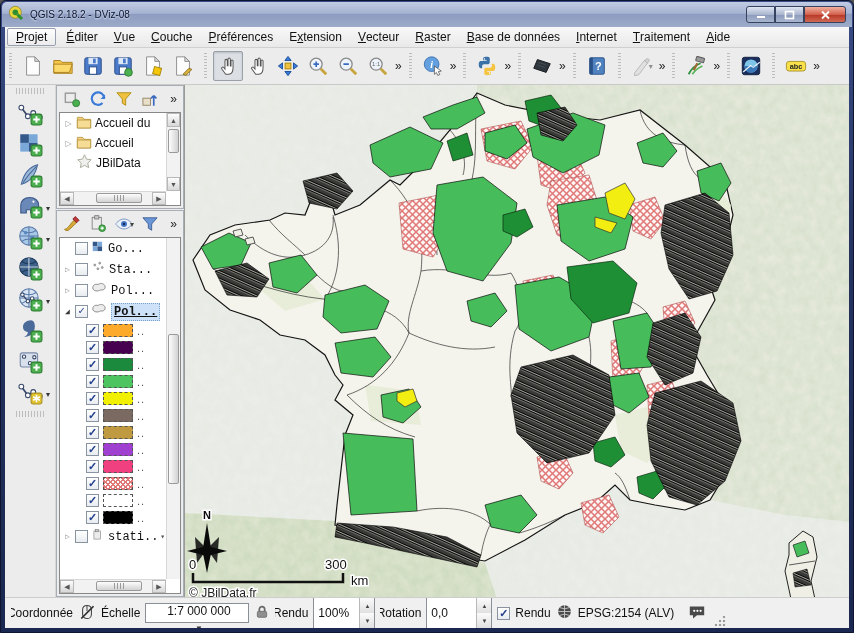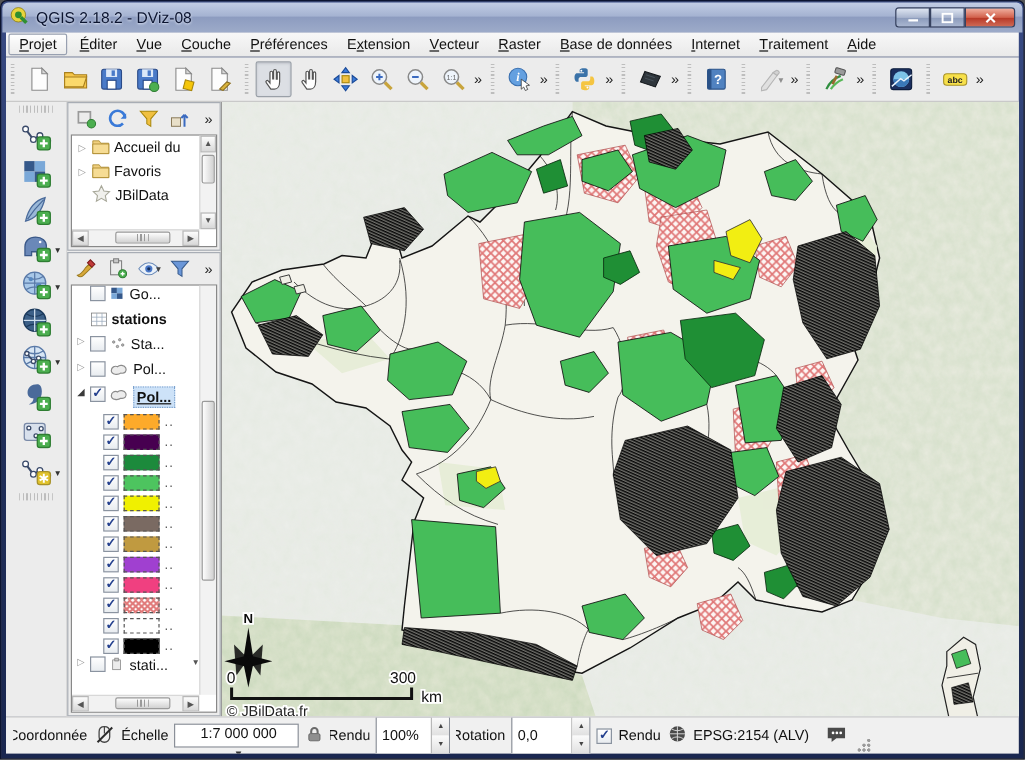--- a/index.html
+++ b/index.html
@@ -4,21 +4,21 @@
 <style>
   html,body{margin:0;padding:0;background:#555;}
   *{box-sizing:border-box;}
   .win{position:relative;width:854px;height:633px;font-family:"Liberation Sans",sans-serif;
        background:linear-gradient(#3a4c86,#24335f 40%,#1a2750);border:1px solid #0c1430;
        border-radius:6px 6px 0 0;overflow:hidden;font-size:12px;color:#111;}
   
   .titlebar{position:absolute;top:1px;left:1px;right:1px;height:25px;display:flex;align-items:center;
        padding:0 6px;gap:6px;border-radius:5px 5px 0 0;
        background:linear-gradient(#c2cde4 0%,#a5b3d2 45%,#8d9cc0 50%,#9dabc9 100%);}
-  .title-text{color:#0b1430;font-size:13px;text-shadow:0 1px 2px #e6ecf8;white-space:nowrap;}
+  .title-text{color:#0b1430;font-size:10px;text-shadow:0 1px 2px #e6ecf8;white-space:nowrap;}
   .win-buttons{margin-left:auto;display:flex;}
   .win-btn{width:29px;height:17px;border:1px solid #37425f;display:flex;align-items:center;justify-content:center;
        background:linear-gradient(#dfe6f2,#aab6cf 50%,#8d9cbc 55%,#a9b6d0);}
   .win-btn.min{border-radius:3px 0 0 3px;}
   .win-btn.close{border-radius:0 3px 3px 0;width:42px;background:linear-gradient(#f0b0a0,#d2614c 50%,#b83a28 55%,#cf6a55);}
   .win-btn svg{display:block;}
   
   .menubar{position:absolute;top:26px;left:4px;right:4px;height:21px;display:flex;align-items:stretch;
        background:linear-gradient(#f8f8f8,#e9e9e9);border-bottom:1px solid #d0d0d0;padding-left:2px;}
   .menu-item{display:flex;align-items:center;padding:0 8px;white-space:nowrap;color:#111;}
@@ -64,21 +64,21 @@
        background:linear-gradient(#fdfdfd,#d8d8d8);border:1px solid #b8b8b8;}
   .vscroll .arr.dn{position:absolute;bottom:0;left:0;right:0;}
   .vthumb{position:absolute;left:1px;right:1px;background:linear-gradient(90deg,#fdfdfd,#d2d2d2);border:1px solid #9a9a9a;border-radius:2px;}
   .hscroll{position:absolute;left:0;right:14px;bottom:0;height:14px;background:#f2f2f2;border-top:1px solid #d8d8d8;display:flex;}
   .hscroll .arr{width:14px;display:flex;align-items:center;justify-content:center;font-size:7px;color:#555;
        background:linear-gradient(#fdfdfd,#d8d8d8);border:1px solid #b8b8b8;flex:none;}
   .hthumb{height:10px;margin:1px 0;background:linear-gradient(#fdfdfd,#d2d2d2);border:1px solid #9a9a9a;border-radius:2px;width:46px;margin-left:22px;
        display:flex;align-items:center;justify-content:center;}
   .hthumb i{width:10px;height:6px;background:repeating-linear-gradient(90deg,#9a9a9a 0 1px,transparent 1px 3px);}
   
-  .ly-row{height:21px;display:flex;align-items:flex-start;gap:3px;padding-left:3px;white-space:nowrap;font-size:12px;}
+  .ly-row{height:21px;display:flex;align-items:center;gap:3px;padding-left:3px;white-space:nowrap;font-size:12px;font-family:Liberation Mono, monospace;}
   .ly-row.selected .lbl{background:#cde2f8;border:1px dotted #7aa0cc;text-decoration:underline;font-weight:bold;padding:1px 2px;}
   .lbl{overflow:hidden;}
   .cbx{width:13px;height:13px;border:1px solid #8a93a0;background:linear-gradient(#fff,#e8ecf0);flex:none;
        display:flex;align-items:center;justify-content:center;font-size:11px;color:#24408e;font-weight:bold;line-height:1;}
   .leg-row{height:17px;display:flex;align-items:center;gap:4px;padding-left:26px;font-size:11px;color:#333;}
   .swatch{width:30px;height:13px;border:1px dashed #555;flex:none;}
   .leg-dots{color:#555;letter-spacing:1px;}
   
   .map{flex:1;position:relative;background:#eceeea;border-left:1px solid #9a9a9a;overflow:hidden;}
   .map svg{display:block;}
@@ -478,21 +478,21 @@
                     <path d="M2 9h20v12H2z" fill="#f6dc94" stroke="#a8862a"></path>
                   </svg></span>
                 <span class="lbl">Accueil du</span>
               </div>
               <div class="ex-row">
                 <span class="expander">▷</span>
                 <span><svg width="16" height="16" viewBox="0 0 24 24">
                     <path d="M2 5h8l2 3h10v13H2z" fill="#f0d080" stroke="#a8862a"></path>
                     <path d="M2 9h20v12H2z" fill="#f6dc94" stroke="#a8862a"></path>
                   </svg></span>
-                <span class="lbl">Favoris</span>
+                <span class="lbl">Accueil</span>
               </div>
               <div class="ex-row">
                 <span class="expander"></span>
                 <span><svg width="17" height="17" viewBox="0 0 24 24">
                     <path d="M12 2.5l2.9 6.2 6.6.8-4.9 4.6 1.3 6.6L12 17.4l-5.9 3.3 1.3-6.6L2.5 9.5l6.6-.8z" fill="#f0f0ec" stroke="#a8a89a" stroke-width="1.3"></path>
                   </svg></span>
                 <span class="lbl">JBilData</span>
               </div>
             </div>
           <div class="vscroll">
@@ -548,28 +548,20 @@
                 <span class="cbx"></span>
                 <span><svg width="14" height="14" viewBox="0 0 24 24">
                     <rect x="3" y="3" width="8" height="8" fill="#35588a"></rect>
                     <rect x="11" y="3" width="8" height="8" fill="#7aa8d8"></rect>
                     <rect x="3" y="11" width="8" height="8" fill="#7aa8d8"></rect>
                     <rect x="11" y="11" width="8" height="8" fill="#35588a"></rect>
                   </svg></span>
                 <span class="lbl" style="">Go...</span>
               </div>
               <div class="ly-row">
-                <span class="expander"></span>
-                <span><svg width="15" height="15" viewBox="0 0 24 24">
-                    <rect x="2" y="3" width="20" height="17" fill="#fff" stroke="#7a7a7a"></rect>
-                    <path d="M2 8.5h20M2 14h20M9 3v17M16 3v17" stroke="#9aaabb"></path>
-                  </svg></span>
-                <span class="lbl" style="font-weight:bold;">stations</span>
-              </div>
-              <div class="ly-row">
                 <span class="expander">▷</span>
                 <span class="cbx"></span>
                 <span><svg width="15" height="15" viewBox="0 0 24 24">
                     <circle cx="6" cy="8" r="1.6" fill="#bbb" stroke="#777"></circle>
                     <circle cx="14" cy="5" r="1.6" fill="#bbb" stroke="#777"></circle>
                     <circle cx="11" cy="14" r="1.6" fill="#bbb" stroke="#777"></circle>
                     <circle cx="18" cy="12" r="1.6" fill="#bbb" stroke="#777"></circle>
                   </svg></span>
                 <span class="lbl" style="">Sta...</span>
               </div>

